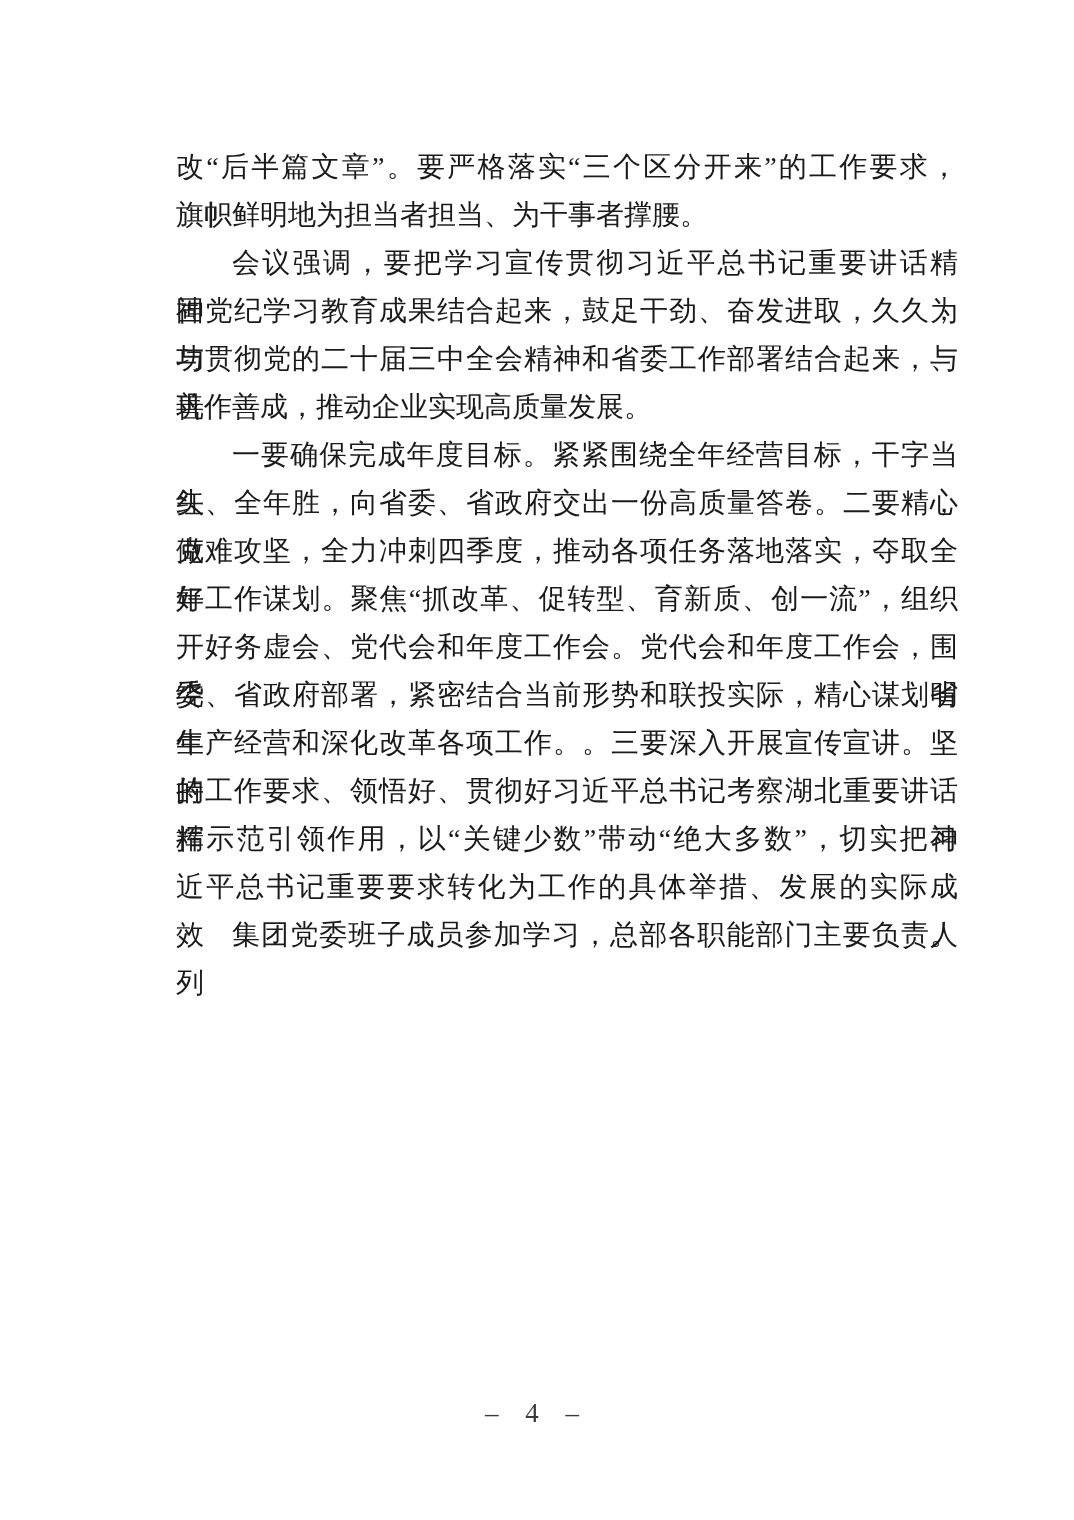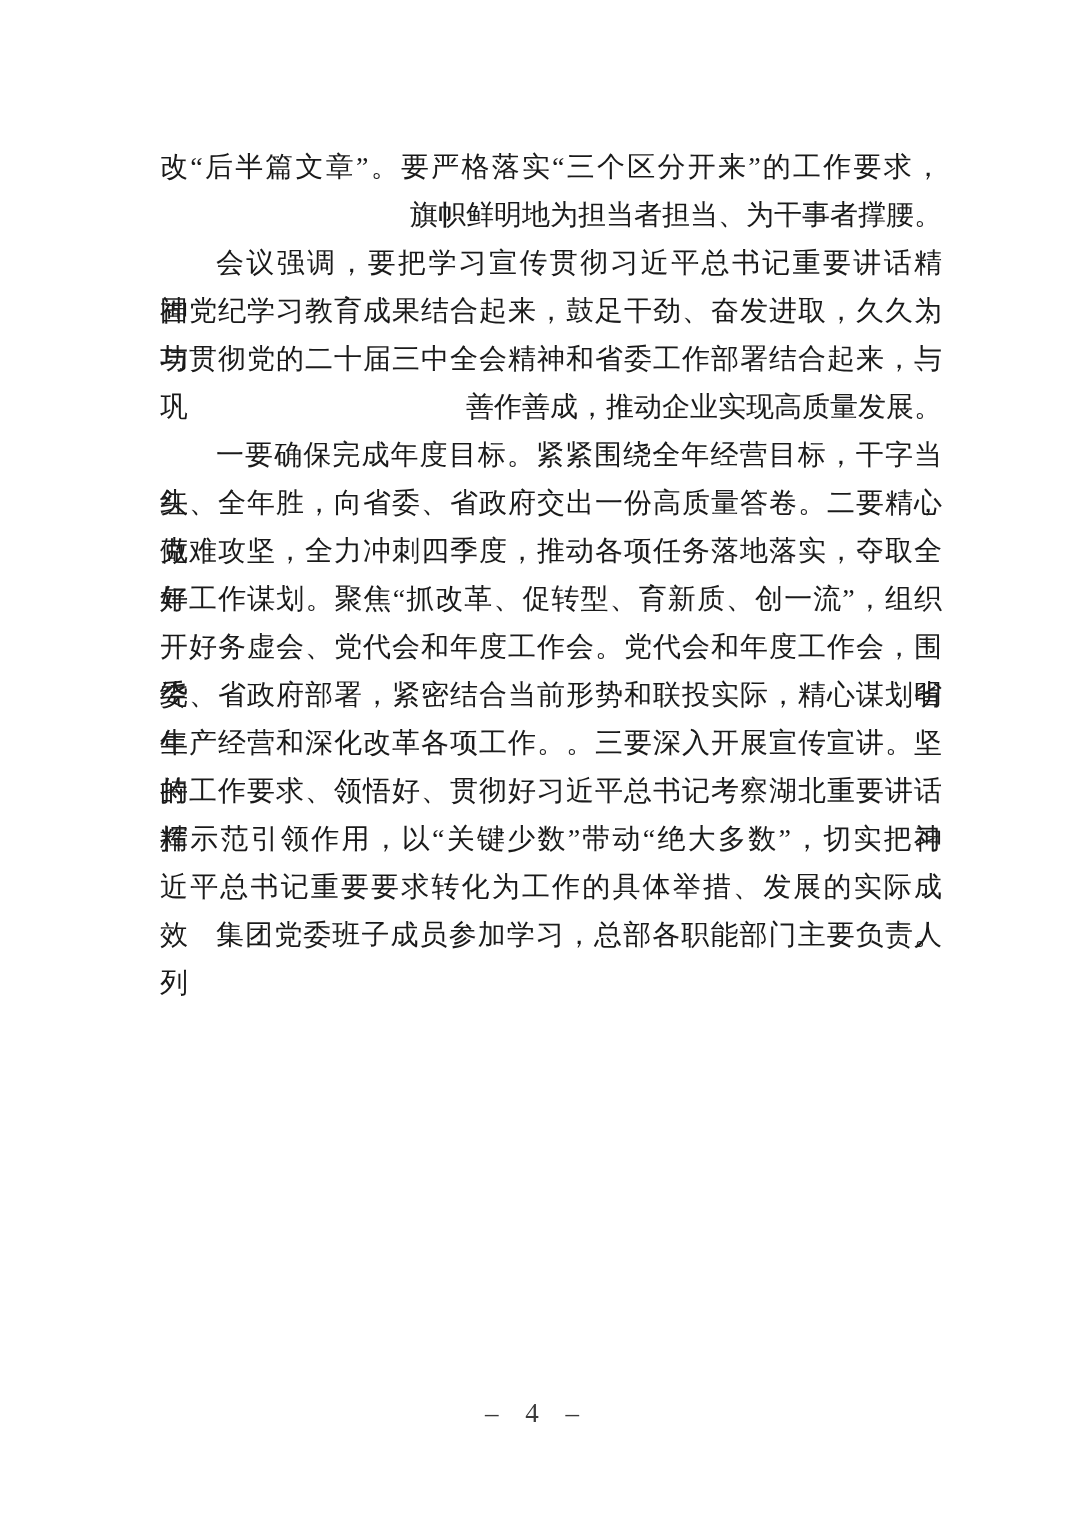--- a/index.html
+++ b/index.html
@@ -11,29 +11,29 @@
     position: relative;
     width: 1074px;
     height: 1520px;
     background: #ffffff;
     overflow: hidden;
     font-family: "Liberation Serif", "DejaVu Serif", serif;
     color: #1a1a1a;
   }
   .body-text {
     position: absolute;
-    left: 160px;
+    left: 176px;
     top: 143px;
     width: 782px;
   }
   .line {
     height: 48px;
     line-height: 48px;
     font-size: 28px;
-    text-align: right;
+    text-align: left;
     white-space: nowrap;
     letter-spacing: 0;
   }
   .line.fill {
     white-space: normal;
     text-align: justify;
     text-align-last: justify;
     text-justify: inter-character;
   }
   .line.indent {

